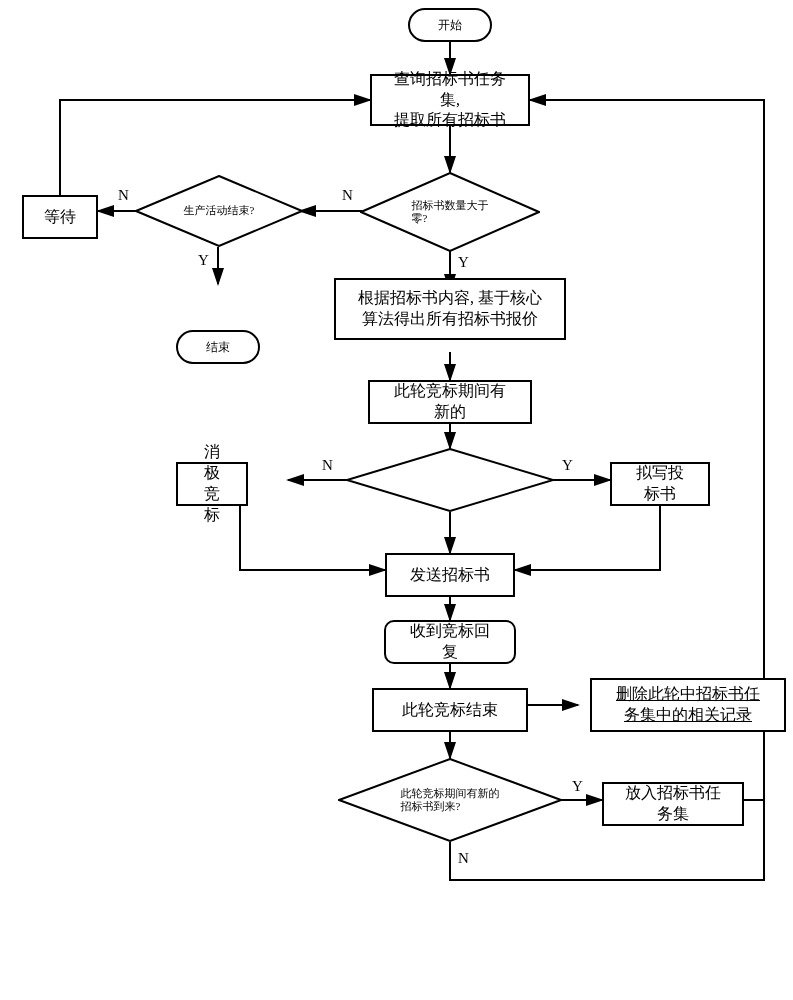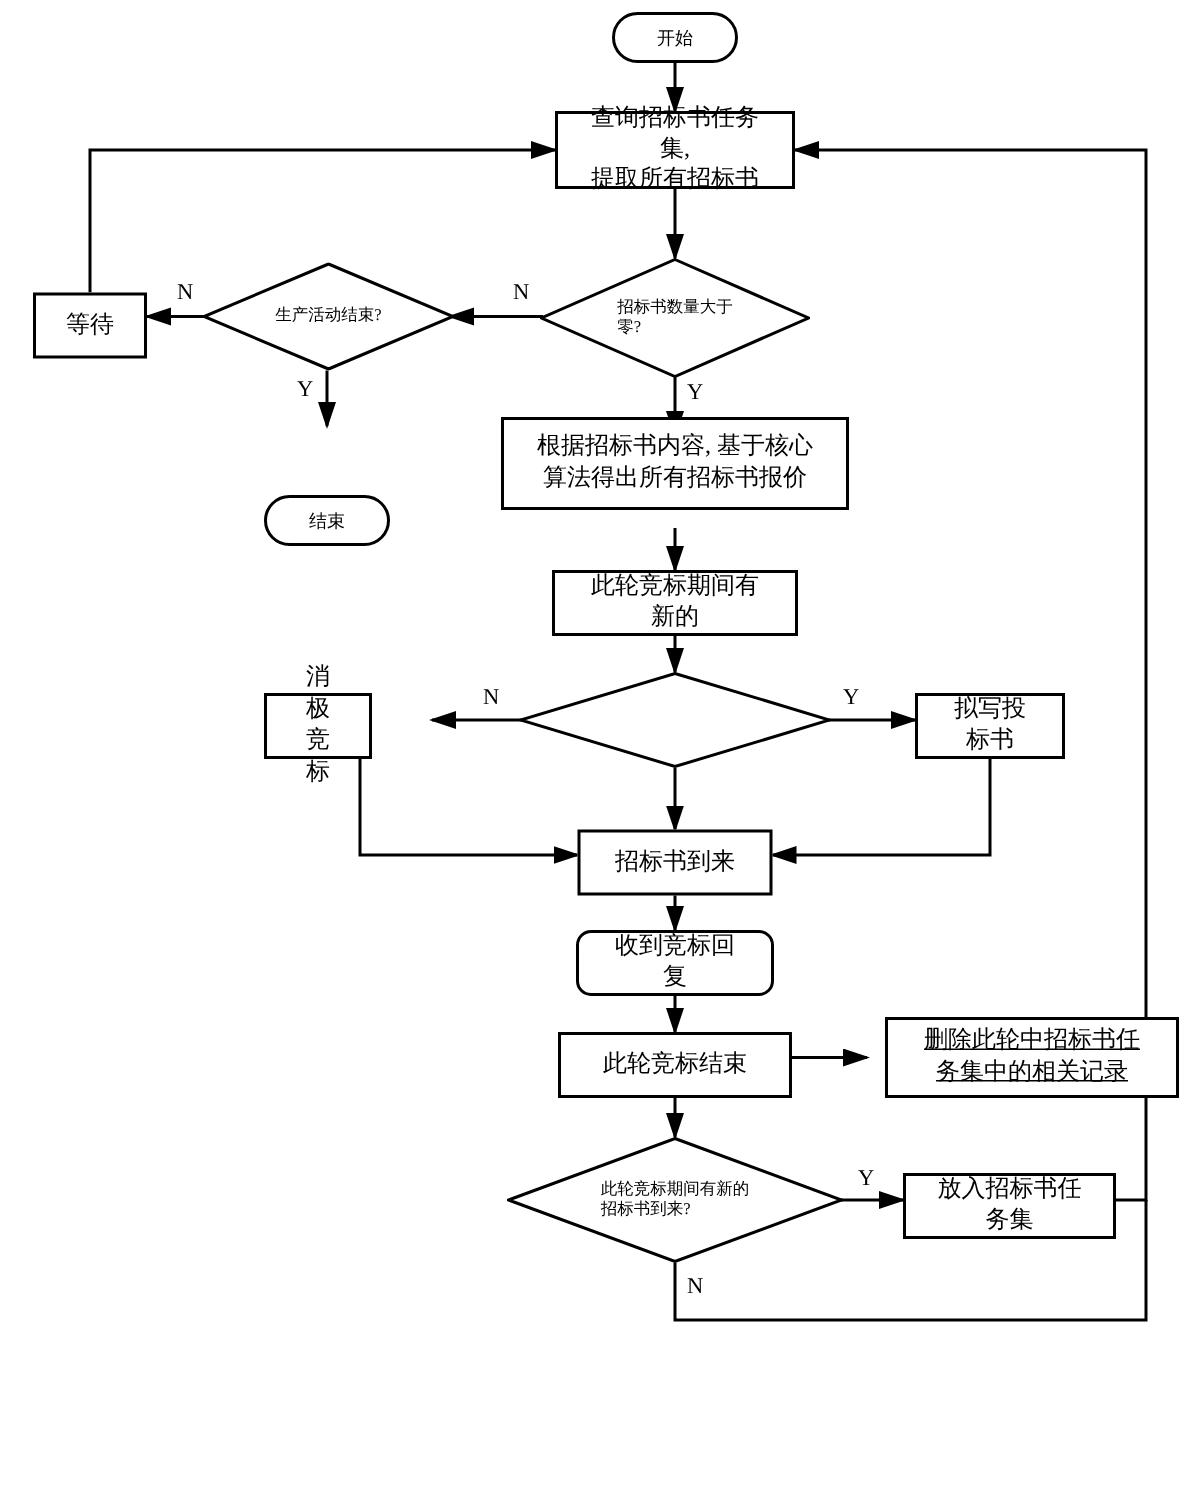--- a/index.html
+++ b/index.html
@@ -170,21 +170,21 @@
 
   <div class="box" style="left:176px; top:462px; width:72px; height:36px;">
     <span>消极竞标</span>
   </div>
 
   <div class="box" style="left:610px; top:462px; width:100px; height:36px;">
     <span>拟写投标书</span>
   </div>
 
   <div class="box" style="left:385px; top:553px; width:130px; height:35px;">
-    <span>招标书到来</span>
+    <span>发送招标书</span>
   </div>
 
   <div class="box" style="left:384px; top:620px; width:132px; height:34px;border-radius:10px;">
     <span>收到竞标回复</span>
   </div>
 
   <div class="box" style="left:372px; top:688px; width:156px; height:34px;justify-content:center;">
     <span>此轮竞标结束</span>
   </div>
 

